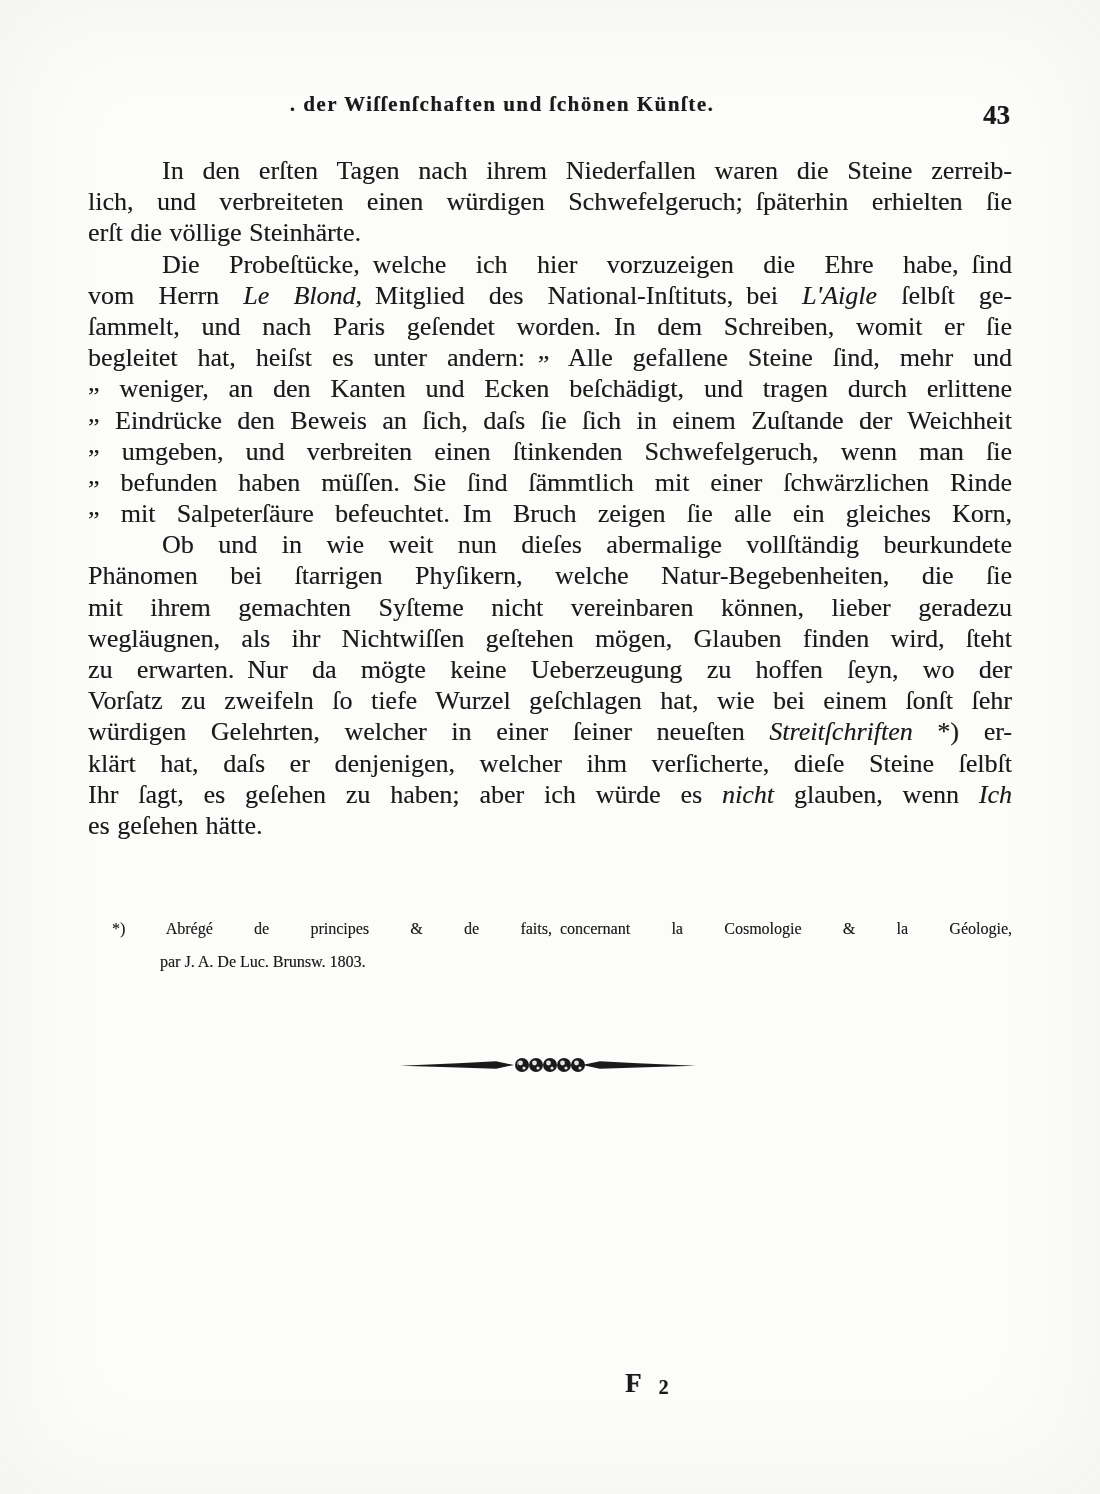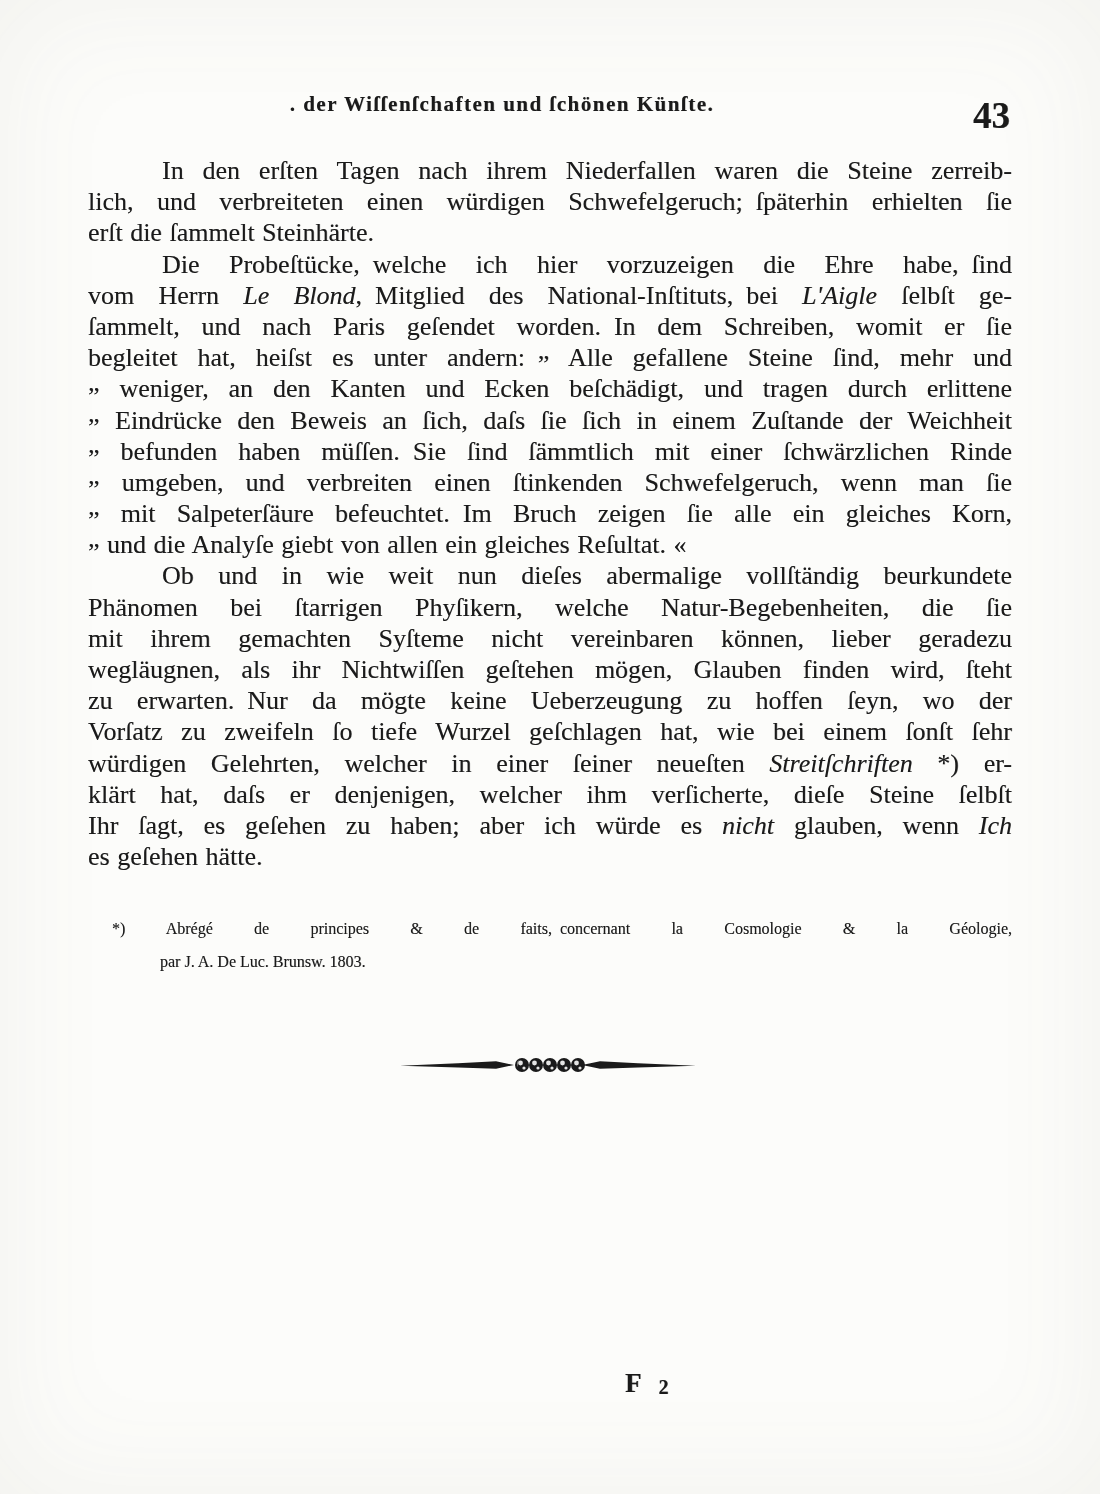--- a/index.html
+++ b/index.html
@@ -24,22 +24,22 @@
     position:absolute;top:92px;left:88px;width:924px;height:40px;
   }
   .header-title{
     position:absolute;left:0;right:0;text-align:center;
     transform:translateX(-48px);
     font-size:21px;font-weight:700;letter-spacing:1.5px;
     white-space:nowrap;
     text-shadow:0.4px 0.4px 0 rgba(20,20,20,0.45);
   }
   .page-number{
-    position:absolute;right:2px;top:2px;
-    font-size:37px;font-weight:700;
+    position:absolute;right:2px;top:8px;
+    font-size:27px;font-weight:700;
     text-shadow:0.4px 0.4px 0 rgba(20,20,20,0.45);
   }
   
   .text-block{
     position:absolute;left:88px;top:155px;width:924px;
     font-size:26px;
     text-shadow:0.35px 0.35px 0 rgba(20,20,20,0.4);
   }
   .line{
     height:31.2px;line-height:31.2px;
@@ -81,31 +81,30 @@
 <div class="page">
 
   <div class="header">
     <div class="header-title">. der Wiſſenſchaften und ſchönen Künſte.</div>
     <div class="page-number">43</div>
   </div>
 
   <div class="text-block">
       <div class="line just indent"><span>In den erſten Tagen nach ihrem Niederfallen waren die Steine zerreib-</span></div>
       <div class="line just"><span>lich, und verbreiteten einen würdigen Schwefelgeruch; ſpäterhin erhielten ſie</span></div>
-      <div class="line"><span>erſt die ſammelt Steinhärte.</span></div>
+      <div class="line"><span>erſt die völlige Steinhärte.</span></div>
       <div class="line just indent"><span>Die Probeſtücke, welche ich hier vorzuzeigen die Ehre habe, ſind</span></div>
       <div class="line just"><span>vom Herrn </span><span class="it">Le Blond</span><span>, Mitglied des National-Inſtituts, bei </span><span class="it">L'Aigle</span><span> ſelbſt ge-</span></div>
       <div class="line just"><span>ſammelt, und nach Paris geſendet worden. In dem Schreiben, womit er ſie</span></div>
       <div class="line just"><span>begleitet hat, heiſst es unter andern: </span><span class="qm">„</span><span> Alle gefallene Steine ſind, mehr und</span></div>
       <div class="line just"><span class="qm">„</span><span> weniger, an den Kanten und Ecken beſchädigt, und tragen durch erlittene</span></div>
       <div class="line just"><span class="qm">„</span><span> Eindrücke den Beweis an ſich, daſs ſie ſich in einem Zuſtande der Weichheit</span></div>
+      <div class="line just"><span class="qm">„</span><span> umgeben, und verbreiten einen ſtinkenden Schwefelgeruch, wenn man ſie</span></div>
       <div class="line just"><span class="qm">„</span><span> befunden haben müſſen. Sie ſind ſämmtlich mit einer ſchwärzlichen Rinde</span></div>
-      <div class="line just"><span class="qm">„</span><span> umgeben, und verbreiten einen ſtinkenden Schwefelgeruch, wenn man ſie</span></div>
       <div class="line just"><span class="qm">„</span><span> mit Salpeterſäure befeuchtet. Im Bruch zeigen ſie alle ein gleiches Korn,</span></div>
-      <div class="line"><span class="qm">„</span><span> und die Analyſe giebt von allen ein gleiches Reſultat. «</span></div>
       <div class="line just indent"><span>Ob und in wie weit nun dieſes abermalige vollſtändig beurkundete</span></div>
       <div class="line just"><span>Phänomen bei ſtarrigen Phyſikern, welche Natur-Begebenheiten, die ſie</span></div>
       <div class="line just"><span>mit ihrem gemachten Syſteme nicht vereinbaren können, lieber geradezu</span></div>
       <div class="line just"><span>wegläugnen, als ihr Nichtwiſſen geſtehen mögen, Glauben finden wird, ſteht</span></div>
       <div class="line just"><span>zu erwarten. Nur da mögte keine Ueberzeugung zu hoffen ſeyn, wo der</span></div>
       <div class="line just"><span>Vorſatz zu zweifeln ſo tiefe Wurzel geſchlagen hat, wie bei einem ſonſt ſehr</span></div>
       <div class="line just"><span>würdigen Gelehrten, welcher in einer ſeiner neueſten </span><span class="it">Streitſchriften</span><span> *) er-</span></div>
       <div class="line just"><span>klärt hat, daſs er denjenigen, welcher ihm verſicherte, dieſe Steine ſelbſt</span></div>
       <div class="line just"><span>Ihr ſagt, es geſehen zu haben; aber ich würde es </span><span class="it">nicht</span><span> glauben, wenn </span><span class="it">Ich</span></div>
       <div class="line"><span>es geſehen hätte.</span></div>

